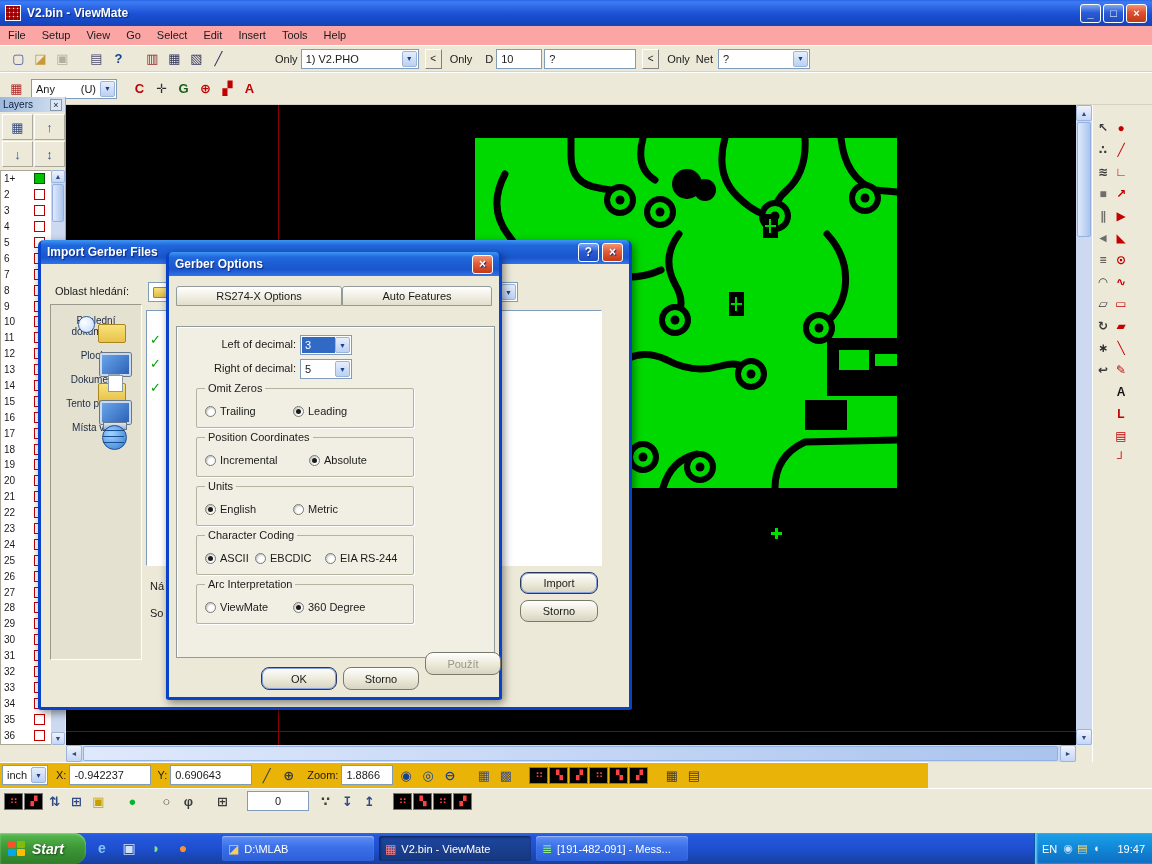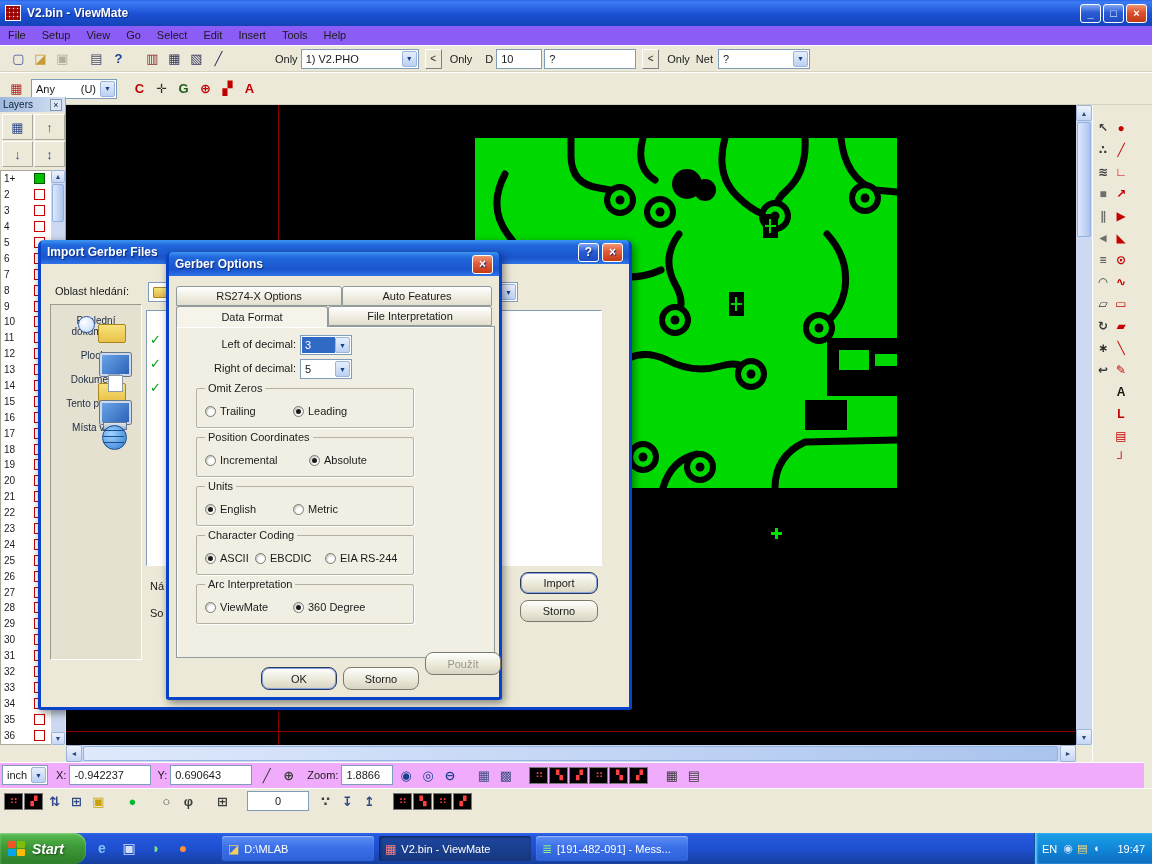--- a/index.html
+++ b/index.html
@@ -8,21 +8,21 @@
 .abs{position:absolute}
 
 
 #titlebar{position:absolute;left:0;top:0;width:1152px;height:26px;background:linear-gradient(180deg,#2a66e8 0%,#3d7bf2 8%,#1b50d4 55%,#1443b8 100%);display:flex;align-items:center;gap:6px;padding:0 5px}
 #app-icon{width:16px;height:16px;background:repeating-linear-gradient(0deg,#c22020 0 3px,#fff 3px 4px),repeating-linear-gradient(90deg,#c22020 0 3px,#f0f0f0 3px 4px);background-blend-mode:multiply;border:1px solid #fff}
 #wtitle{color:#fff;font-weight:bold;font-size:12px;text-shadow:1px 1px 1px #0a2a7a;flex:1}
 #wctrls{display:flex;gap:2px}
 .wbtn{width:21px;height:19px;border:1px solid #fff;border-radius:3px;background:linear-gradient(180deg,#7da6f2,#2a5cd7 45%,#1e4bbf);color:#fff;font-size:11px;font-weight:bold;display:flex;align-items:center;justify-content:center;line-height:1}
 .wbtn.red{background:linear-gradient(180deg,#f0946e,#dc5031 45%,#c23a16)}
 
-#menu{position:absolute;left:0;top:26px;width:1152px;height:19px;display:flex;align-items:center;background:#8b5cf6}
+#menu{position:absolute;left:0;top:26px;width:1152px;height:19px;display:flex;align-items:center;background:#fca5a5}
 .mi{padding:0 8px;line-height:19px}
 
 .tb{position:absolute;background:#ece9d8;display:flex;align-items:center;box-shadow:inset 0 1px 0 #fff,inset 0 -1px 0 #d6d2c2}
 #toolbar1{left:0;top:45px;width:1152px;height:27px;padding-left:8px}
 #toolbar2{left:0;top:72px;width:1152px;height:33px;padding-left:6px}
 .iconrow{display:inline-flex;align-items:center;gap:1px}
 .ticon{width:21px;height:20px;display:inline-flex;align-items:center;justify-content:center;font-size:13px;font-weight:bold}
 .ticon.dark{width:19px;height:17px;background:#000;border:1px solid #777;font-size:9px;letter-spacing:-1px}
 .tlbl{margin:0 3px;white-space:nowrap}
 .combo{background:#fff;border:1px solid #7f9db9;height:20px;display:inline-flex;align-items:center;position:relative;padding:0 18px 0 4px;white-space:nowrap}
@@ -59,21 +59,21 @@
 #vscroll{position:absolute;left:1076px;top:105px;width:16px;height:640px;background:#cdd9f0}
 #hscroll{position:absolute;left:66px;top:745px;width:1010px;height:17px;background:#cdd9f0}
 
 
 #right-toolbar{position:absolute;left:1092px;top:105px;width:60px;height:657px;background:#ece9d8;box-shadow:inset 1px 0 0 #fff}
 #rt-left{position:absolute;left:3px;top:12px;display:flex;flex-direction:column}
 #rt-right{position:absolute;left:21px;top:12px;display:flex;flex-direction:column}
 .rticon{width:16px;height:22px;display:flex;align-items:center;justify-content:center;font-size:12px;font-weight:bold}
 
 
-#statusbar{position:absolute;left:0;top:762px;width:1144px;height:26px;background:#f0abfc;display:flex;align-items:center;padding:0 2px;box-shadow:inset 0 1px 0 #fff}
+#statusbar{position:absolute;left:0;top:762px;width:928px;height:26px;background:#eab308;display:flex;align-items:center;padding:0 2px;box-shadow:inset 0 1px 0 #fff}
 #toolbar3{position:absolute;left:0;top:788px;width:1152px;height:26px;background:#ece9d8;display:flex;align-items:center;padding:0 4px;box-shadow:inset 0 1px 0 #fff}
 .sbox{background:#fff;border:1px solid #7f9db9;height:20px;display:inline-flex;align-items:center;padding:0 4px;white-space:nowrap}
 
 
 .win{position:absolute;border:3px solid #0842c8;border-top:none;border-radius:6px 6px 3px 3px;box-shadow:2px 3px 8px rgba(0,0,0,.45)}
 .win-title{height:24px;background:linear-gradient(180deg,#3d95f2 0%,#2068dc 22%,#1a55cc 72%,#2f74e8 100%);border-radius:4px 4px 0 0;display:flex;align-items:center;gap:3px;padding:0 6px;color:#fff;font-weight:bold;font-size:12px;text-shadow:1px 1px 1px #0a2a7a}
 .win-title .sp{flex:1}
 .tbn{width:21px;height:19px;border:1px solid #fff;border-radius:3px;color:#fff;font-weight:bold;font-size:12px;display:flex;align-items:center;justify-content:center}
 .tbn.blue{background:linear-gradient(180deg,#7da6f2,#2a5cd7 45%,#1e4bbf)}
 .tbn.red{background:linear-gradient(180deg,#f0946e,#e25b3a 45%,#c23a16)}
@@ -588,24 +588,20 @@
     <div class="win-title">
       <span>Gerber Options</span>
       <span class="sp"></span>
       <span class="tbn red">×</span>
     </div>
     <div class="win-body">
       <div id="gtabs-r1">
           <span class="gtab">RS274-X Options</span>
           <span class="gtab">Auto Features</span>
         </div>
-      <div id="gtabs-r2">
-          <span class="gtab active">Data Format</span>
-          <span class="gtab">File Interpretation</span>
-        </div>
       <div id="gpanel"></div>
       <span class="glabel" style="left:14px;top:62px">Left of decimal:</span>
       <span class="gcombo" style="left:131px;top:59px">
         <span class="val sel">3</span>
         <span class="arr"></span>
       </span>
       <span class="glabel" style="left:14px;top:86px">Right of decimal:</span>
       <span class="gcombo" style="left:131px;top:83px">
         <span class="val">5</span>
         <span class="arr"></span>

